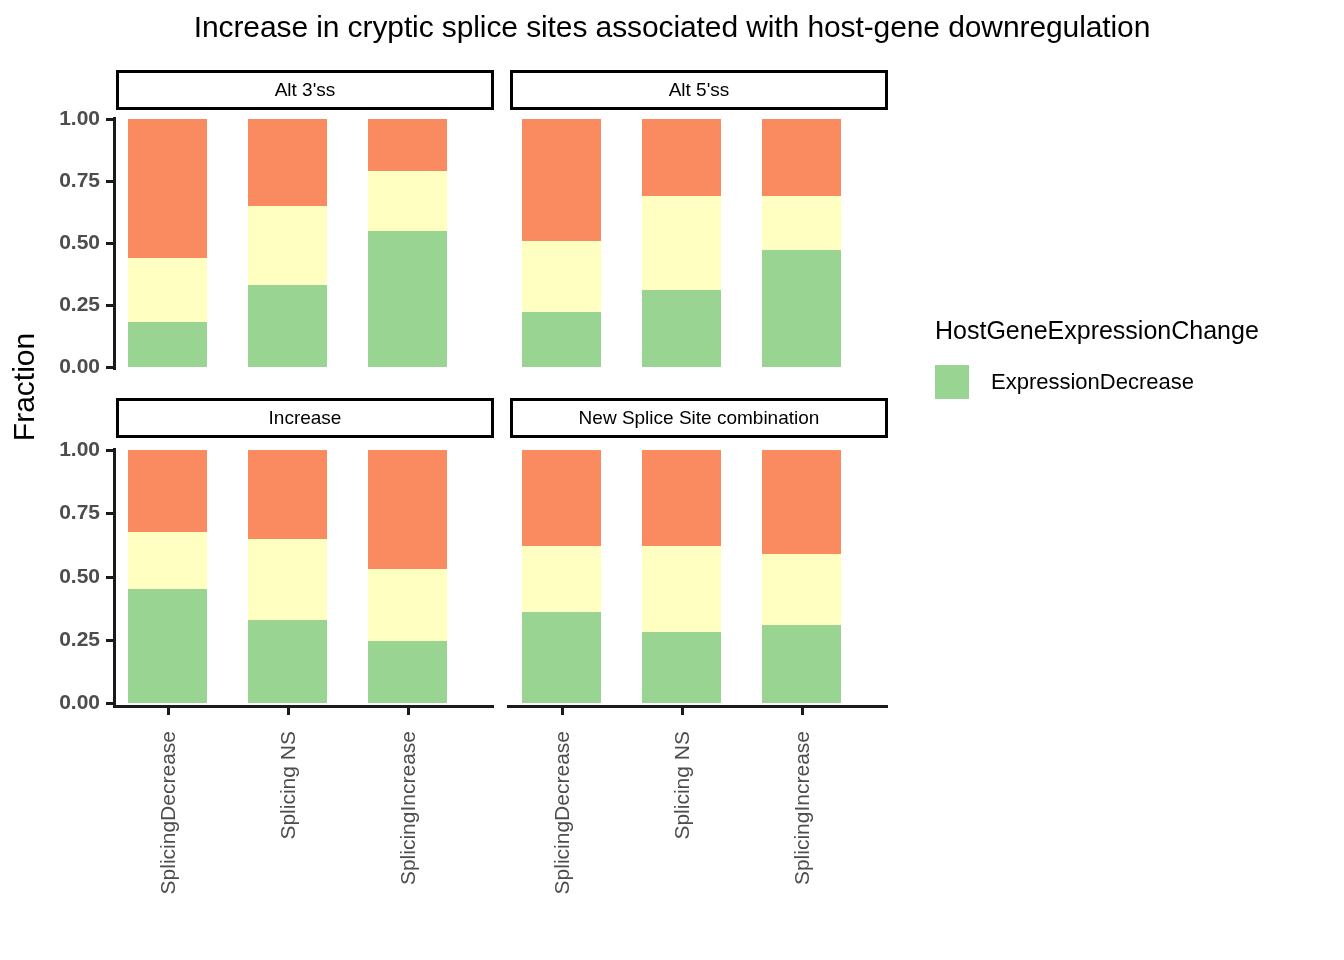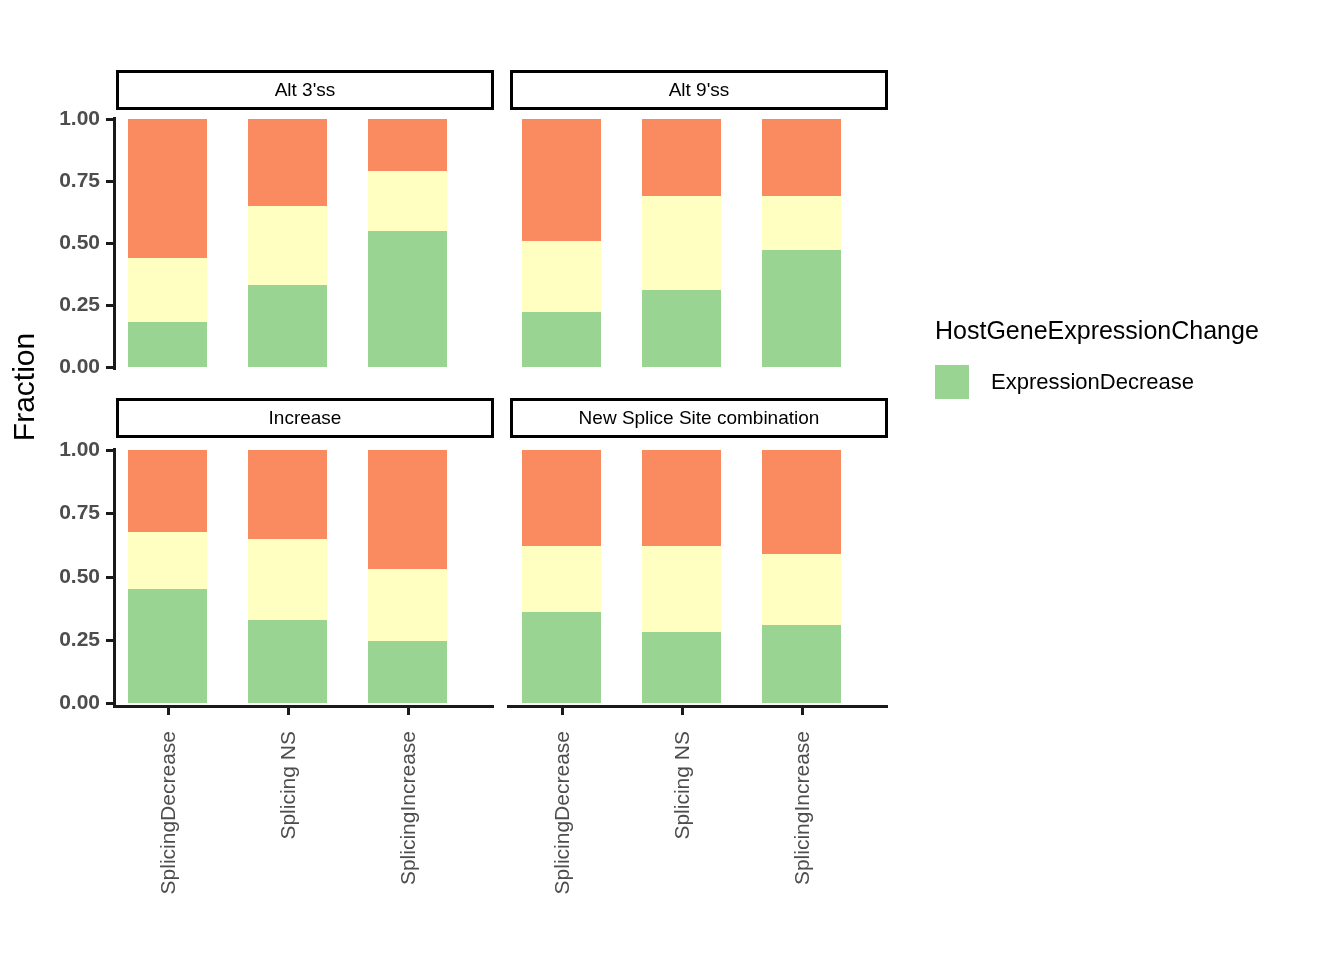--- a/index.html
+++ b/index.html
@@ -53,20 +53,21 @@
   .legend-title{font-size:25px;color:#000;margin-bottom:14px;white-space:nowrap;}
   .legend-row{display:flex;align-items:center;height:46px;}
   .legend-key{width:34px;height:34px;margin-right:22px;flex:0 0 auto;}
   .legend-text{font-size:22px;color:#000;white-space:nowrap;}
 </style>
 </head>
 <body>
 
 <div id="root">
 
+  <div class="title">Increase in cryptic splice sites associated with host-gene downregulation</div>
 
   <div class="ylab">Fraction</div>
 
   <div id="plot-area">
       <div class="strip" style="left: 116px; top: 70px; width: 378px;">
         <span>Alt 3'ss</span>
       </div>
       <div class="panel" style="left: 116px; top: 119px; width: 378px; height: 248px;">
         <div class="bar" style="left: 12px; height: 248px; width: 79px;">
           <div class="seg" style="background: rgb(153, 212, 146); bottom: 0px; height: 44.64px;"></div>
@@ -78,21 +79,21 @@
           <div class="seg" style="background: rgb(255, 255, 194); bottom: 81.84px; height: 79.36px;"></div>
           <div class="seg" style="background: rgb(250, 139, 96); bottom: 161.2px; height: 86.8px;"></div>
         </div>
         <div class="bar" style="left: 252px; height: 248px; width: 79px;">
           <div class="seg" style="background: rgb(153, 212, 146); bottom: 0px; height: 136.4px;"></div>
           <div class="seg" style="background: rgb(255, 255, 194); bottom: 136.4px; height: 59.52px;"></div>
           <div class="seg" style="background: rgb(250, 139, 96); bottom: 195.92px; height: 52.08px;"></div>
         </div>
       </div>
       <div class="strip" style="left: 510px; top: 70px; width: 378px;">
-        <span>Alt 9'ss</span>
+        <span>Alt 5'ss</span>
       </div>
       <div class="panel" style="left: 510px; top: 119px; width: 378px; height: 248px;">
         <div class="bar" style="left: 12px; height: 248px; width: 79px;">
           <div class="seg" style="background: rgb(153, 212, 146); bottom: 0px; height: 54.56px;"></div>
           <div class="seg" style="background: rgb(255, 255, 194); bottom: 54.56px; height: 71.92px;"></div>
           <div class="seg" style="background: rgb(250, 139, 96); bottom: 126.48px; height: 121.52px;"></div>
         </div>
         <div class="bar" style="left: 132px; height: 248px; width: 79px;">
           <div class="seg" style="background: rgb(153, 212, 146); bottom: 0px; height: 76.88px;"></div>
           <div class="seg" style="background: rgb(255, 255, 194); bottom: 76.88px; height: 94.24px;"></div>

